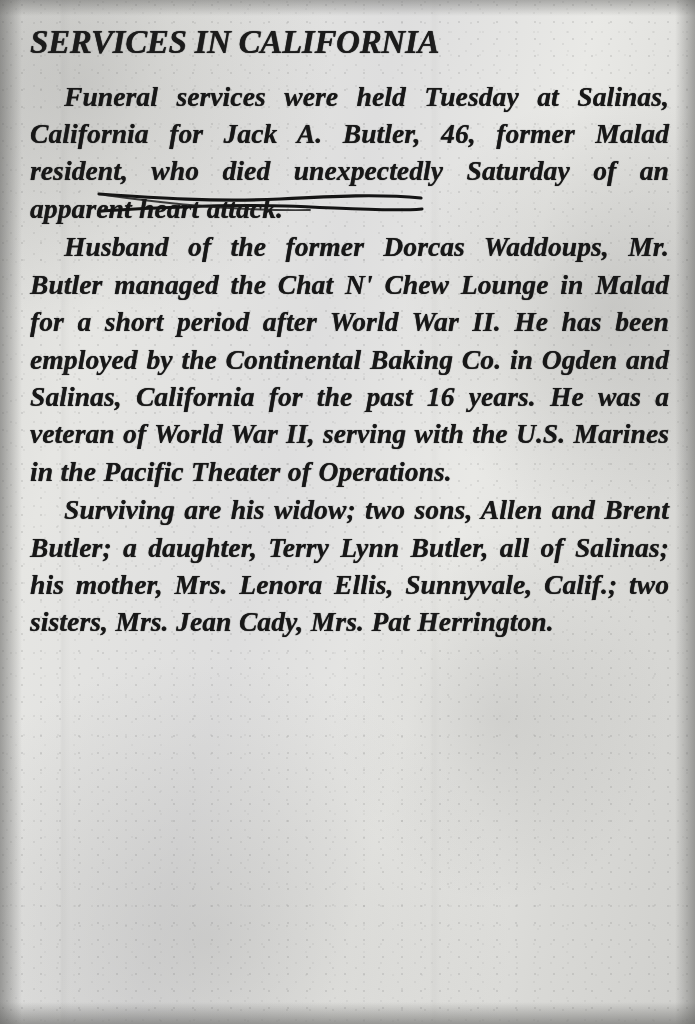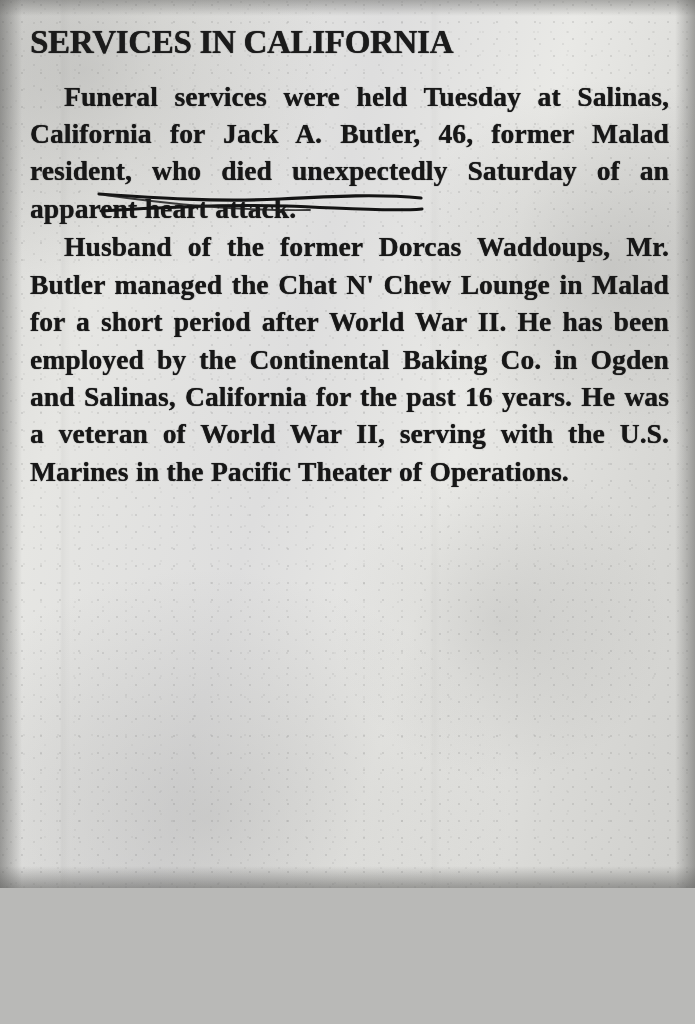--- a/index.html
+++ b/index.html
@@ -13,28 +13,29 @@
     font-family: "Liberation Serif", serif;
     overflow: hidden;
   }
 
   
   .clipping {
     position: absolute;
     left: 0;
     top: 0;
     width: 695px;
-    height: 888px;
+    height: 1024px;
     background:
       radial-gradient(ellipse 60% 40% at 12% 8%, rgba(150,150,148,.35), rgba(0,0,0,0) 60%),
       radial-gradient(ellipse 50% 35% at 88% 30%, rgba(140,140,138,.30), rgba(0,0,0,0) 60%),
       radial-gradient(ellipse 70% 45% at 30% 92%, rgba(150,150,148,.30), rgba(0,0,0,0) 62%),
       radial-gradient(ellipse 40% 30% at 72% 70%, rgba(148,148,146,.22), rgba(0,0,0,0) 60%),
       linear-gradient(105deg, #d8d8d5 0%, #e6e6e3 18%, #dedede 42%, #e9e9e6 62%, #d9d9d6 82%, #cfcfcc 100%);
     box-sizing: border-box;
+    font-style: italic;
   }
   
   .grain {
     position: absolute;
     inset: 0;
     pointer-events: none;
     opacity: .45;
     background-image:
       radial-gradient(circle at 3px 5px, rgba(80,80,80,.30) .7px, rgba(0,0,0,0) 1.2px),
       radial-gradient(circle at 11px 2px, rgba(60,60,60,.22) .6px, rgba(0,0,0,0) 1.1px),
@@ -126,20 +127,21 @@
 
   <div class="content">
 
     <h1 class="headline">
       <span class="l1">SERVICES IN CALIFORNIA</span>
     </h1>
 
     <div class="body-text">
       <p class="para1"><span class="ind"></span><span>Funeral services were held Tuesday at Salinas, California for Jack A. Butler, 46, former Malad resident, who died unexpectedly Saturday of an apparent heart attack.</span></p>
       <p class="para2"><span class="ind"></span><span>Husband of the former Dorcas Waddoups, Mr. Butler managed the Chat N' Chew Lounge in Malad for a short period after World War II. He has been employed by the Continental Baking Co. in Ogden and Salinas, California for the past 16 years. He was a veteran of World War II, serving with the U.S. Marines in the Pacific Theater of Operations.</span></p>
+      <p class="para3"><span class="ind"></span><span>Surviving are his widow; two sons, Allen and Brent Butler; a daughter, Terry Lynn Butler, all of Salinas; his mother, Mrs. Lenora Ellis, Sunnyvale, Calif.; two sisters, Mrs. Jean Cady, Mrs. Pat Herrington.</span></p>
     </div>
   </div>
 
   <svg class="ink-mark" viewBox="0 0 330 34" preserveAspectRatio="none">
     <path d="M4 9 C 60 13, 120 17, 185 14 C 240 11, 285 9, 326 13" fill="none" stroke="#141414" stroke-width="3.2" stroke-linecap="round"></path>
     <path d="M6 26 C 70 22, 130 19, 190 21 C 250 23, 292 27, 327 24" fill="none" stroke="#141414" stroke-width="3.0" stroke-linecap="round"></path>
     <path d="M10 10 C 80 20, 150 26, 215 25" fill="none" stroke="#1c1c1c" stroke-width="1.8" stroke-linecap="round" opacity=".85"></path>
   </svg>
 </div>
 

